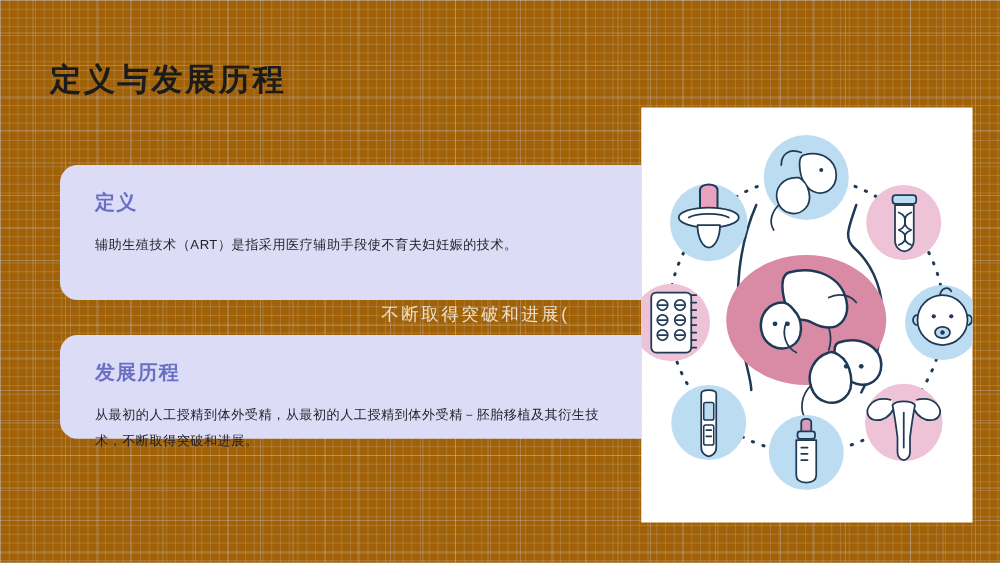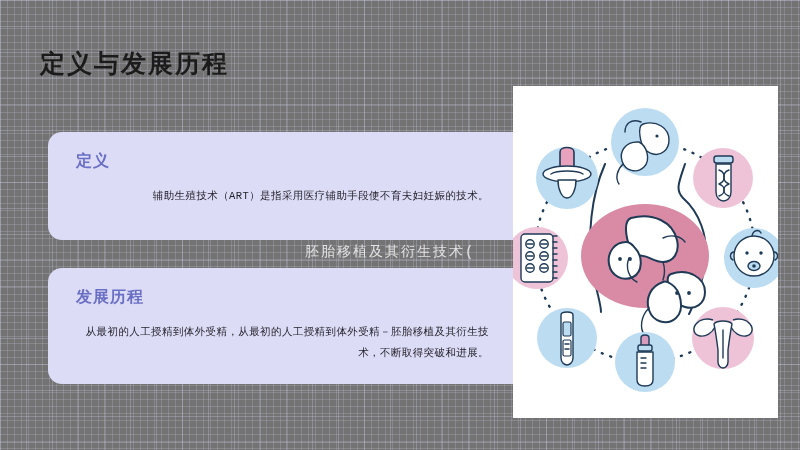--- a/index.html
+++ b/index.html
@@ -11,23 +11,22 @@
     height: 450px;
     overflow: hidden;
     font-family: "Liberation Sans", "DejaVu Sans", sans-serif;
   }
 
   
   .slide {
     position: relative;
     width: 800px;
     height: 450px;
-    background-color: #737373;
+    background-color: #a16207;
     overflow: hidden;
-    font-family: Liberation Mono, monospace;
   }
 
   
   .bg-grid {
     position: absolute;
     inset: 0;
     background-image:
       linear-gradient(to right, rgba(205,205,235,0.30) 1px, transparent 1px),
       linear-gradient(to bottom, rgba(205,205,235,0.30) 1px, transparent 1px),
       linear-gradient(to right, rgba(212,212,238,0.20) 1px, transparent 1px),
@@ -52,37 +51,36 @@
   .card {
     position: absolute;
     left: 48px;
     width: 465px;
     background: #dddcf6;
     border-radius: 14px 0 0 14px;
     box-sizing: border-box;
     padding: 22px 24px 32px 28px;
   }
   .card.card-1 { top: 132px; height: 108px; }
-  .card.card-2 { top: 268px; height: 116px; }
+  .card.card-2 { top: 268px; height: 83px; }
 
   .card-heading {
     font-size: 16px;
     font-weight: 700;
     color: #6a6fc6;
     letter-spacing: 1px;
     margin: 0 0 14px 0;
     line-height: 1.1;
   }
   .card-body {
     font-size: 10.5px;
     line-height: 2.0;
     color: #1f1f28;
     letter-spacing: 0.4px;
     margin: 0;
-    text-align: right;
   }
 
   
   .watermark {
     position: absolute;
     left: 305px;
     top: 243px;
     font-size: 14px;
     letter-spacing: 2px;
     color: rgba(255,255,255,0.78);
@@ -114,21 +112,21 @@
   <div class="card card-1">
     <div class="card-heading">定义</div>
     <p class="card-body">辅助生殖技术（ART）是指采用医疗辅助手段使不育夫妇妊娠的技术。</p>
   </div>
 
   <div class="card card-2">
     <div class="card-heading">发展历程</div>
     <p class="card-body">从最初的人工授精到体外受精，从最初的人工授精到体外受精－胚胎移植及其衍生技术，不断取得突破和进展。</p>
   </div>
 
-  <div class="watermark">胚胎移植及其衍生技术(</div>
+  <div class="watermark">不断取得突破和进展(</div>
 
   <div class="art-panel">
     <svg class="art-svg" viewBox="0 0 265 332" xmlns="http://www.w3.org/2000/svg">
       <defs>
         <style>
           .ln  { fill:none; stroke:#1f3a56; stroke-width:2; stroke-linecap:round; stroke-linejoin:round; }
           .lnT { fill:none; stroke:#1f3a56; stroke-width:1.4; stroke-linecap:round; stroke-linejoin:round; }
           .wh  { fill:#ffffff; stroke:#1f3a56; stroke-width:2; stroke-linejoin:round; }
           .whT { fill:#ffffff; stroke:#1f3a56; stroke-width:1.4; stroke-linejoin:round; }
           .dash{ fill:none; stroke:#1f3a56; stroke-width:2.4; stroke-linecap:round; stroke-dasharray:1 8; }

